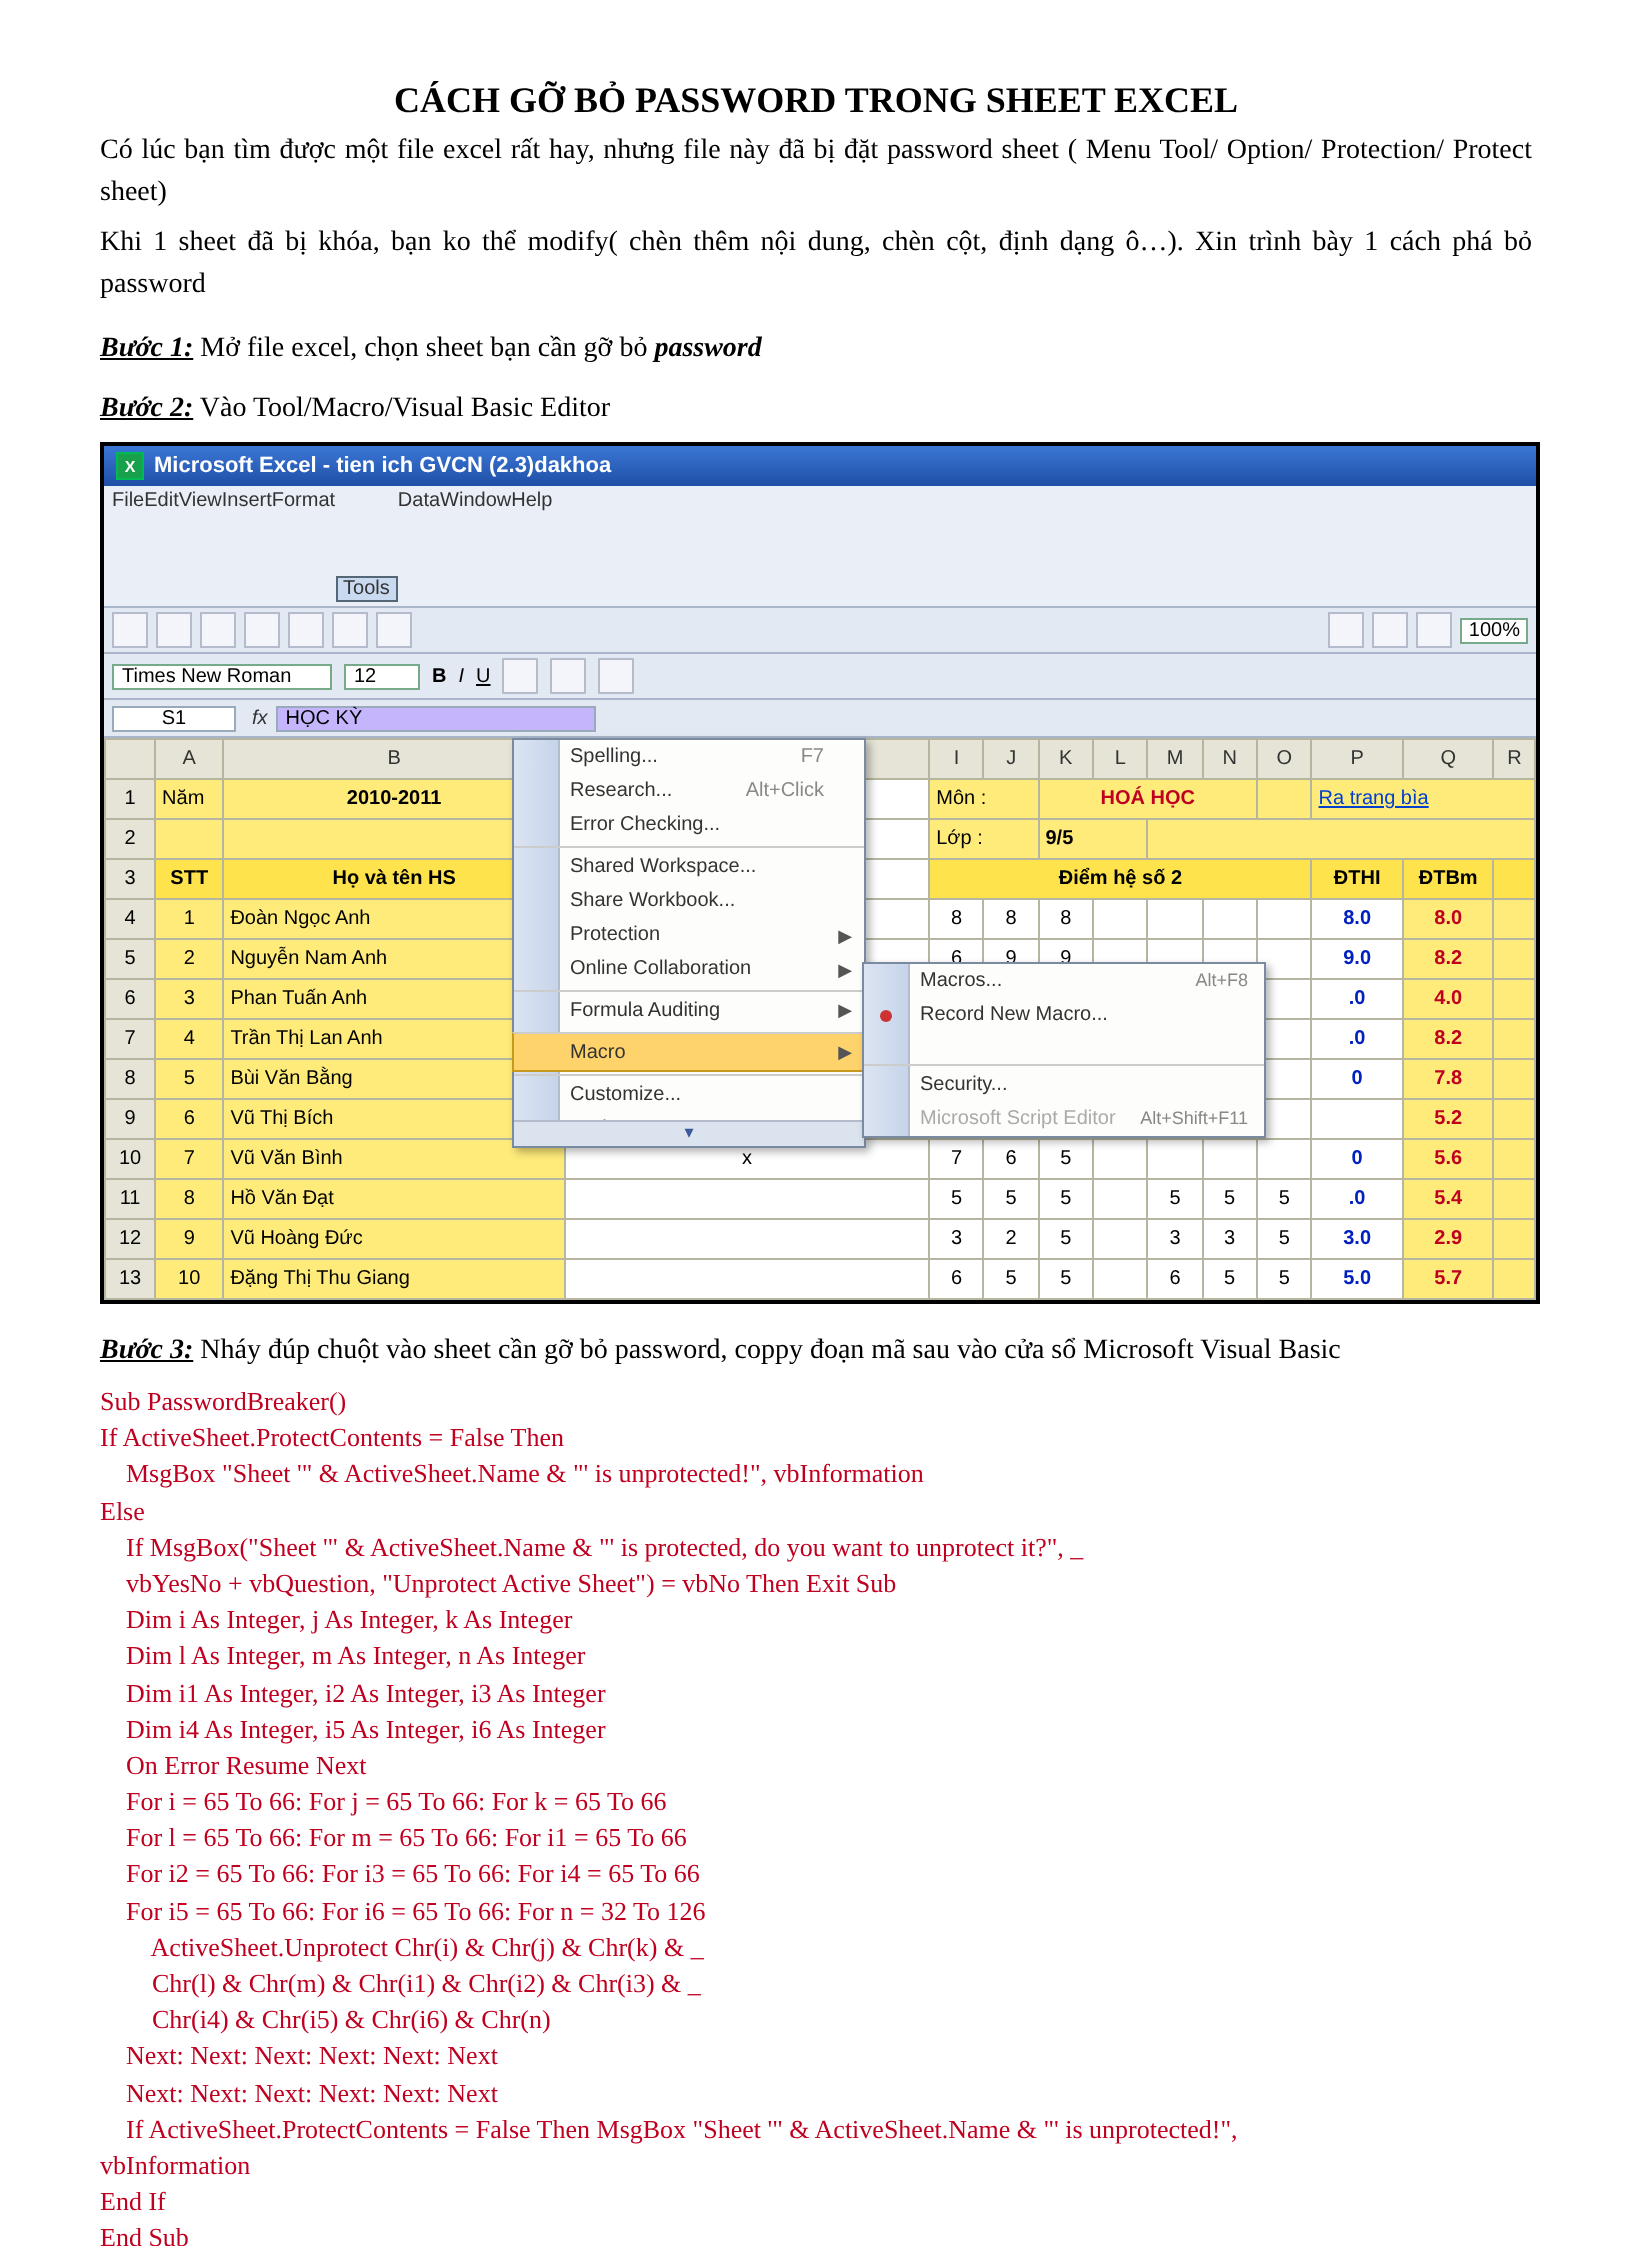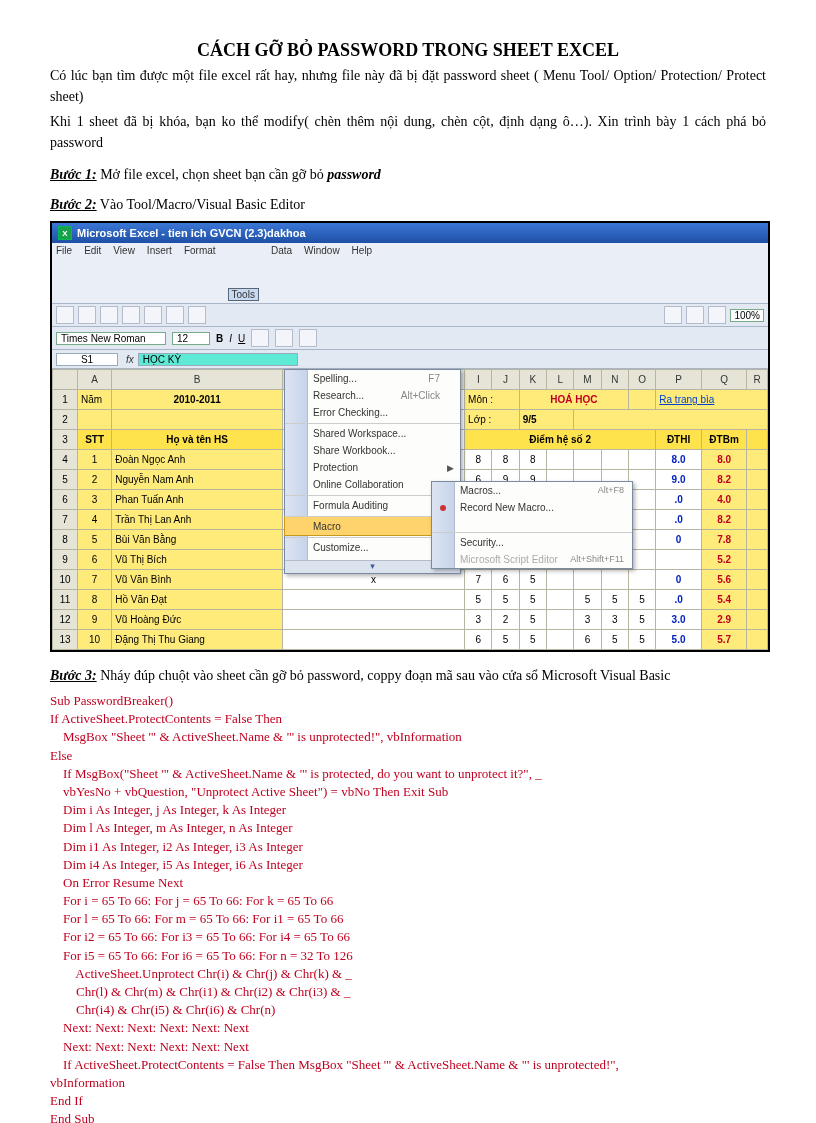--- a/index.html
+++ b/index.html
@@ -54,21 +54,20 @@
     display: flex;
     align-items: center;
     gap: 5px;
   }
   .titlebar .xbox { width:12px; height:12px; background:#19a04a; border:1px solid #0b5; font-size:8px; display:flex; align-items:center; justify-content:center; }
   .menubar {
     background: #e9eef7;
     border-bottom: 1px solid #a9b5c9;
     padding: 2px 4px;
     display: flex;
-    gap: 12px;
   }
   .menubar span { color:#333; }
   .menubar .active { background:#c9d9f0; border:1px solid #567; padding:0 3px;margin-top:43px; }
   .toolbar {
     background: #e3e9f3;
     border-bottom: 1px solid #a9b5c9;
     height: 22px;
     display:flex;
     align-items:center;
     gap:4px;
@@ -80,21 +79,21 @@
     background:#e3e9f3; border-bottom:1px solid #a9b5c9; height:22px;
     display:flex; align-items:center; gap:6px; padding:0 4px;
   }
   .fmt-sel { background:#fff; border:1px solid #7a8; padding:0 4px; font-size:10px; }
   .cellref {
     display:flex; border-bottom:1px solid #a9b5c9; background:#e3e9f3;
     height:18px; align-items:center; font-size:10px;
   }
   .cellref .ref { width:60px; background:#fff; border:1px solid #9ab; text-align:center; margin:1px 4px; }
   .cellref .fx { color:#333; margin:0 4px; font-style:italic; }
-  .cellref .fval { background:#5eead4; border:1px solid #9ab; flex:0 0 150px; padding:0 4px; }
+  .cellref .fval { background:#c4b5fd; border:1px solid #9ab; flex:0 0 150px; padding:0 4px; }
 
   
   .sheet-wrap { position:relative; }
 
   table.sheet { border-collapse: collapse; width:100%; table-layout:fixed; }
   .sheet th, .sheet td {
     border:1px solid #b6b6a0; font-size:10px; padding:1px 3px;
     height:17px; overflow:hidden; white-space:nowrap;
   }
   .sheet th {
@@ -107,21 +106,21 @@
   .score-red { color:#c00020; font-weight:bold; background:#ffeb7a; text-align:center; }
   .center { text-align:center; }
   .red { color:#c00020; font-weight:bold; }
   .link { color:#0040d0; text-decoration:underline; }
 
   
   .dropdown {
     position:absolute; top:0; left:204px; width:175px;
     background:#fdfdfb; border:1px solid #7a8aa0;
     box-shadow:2px 2px 4px rgba(0,0,0,0.3);
-    font-size:10px; z-index:5;margin-left:28px;
+    font-size:10px; z-index:5;
   }
   .dd-gutter {
     position:absolute; left:0; top:0; bottom:0; width:22px;
     background:linear-gradient(to right,#dce4f2,#c6d4ea);
     border-right:1px solid #b4bccb;
   }
   .dd-item { position:relative; padding:3px 18px 3px 28px; color:#333; }
   .dd-item.sep { border-top:1px solid #ccc; margin-top:2px; padding-top:4px; }
   .dd-short { position:absolute; right:20px; color:#888; font-size:10px; }
   .dd-arrow { position:absolute; right:6px; top:4px; color:#555; font-size:9px; }

